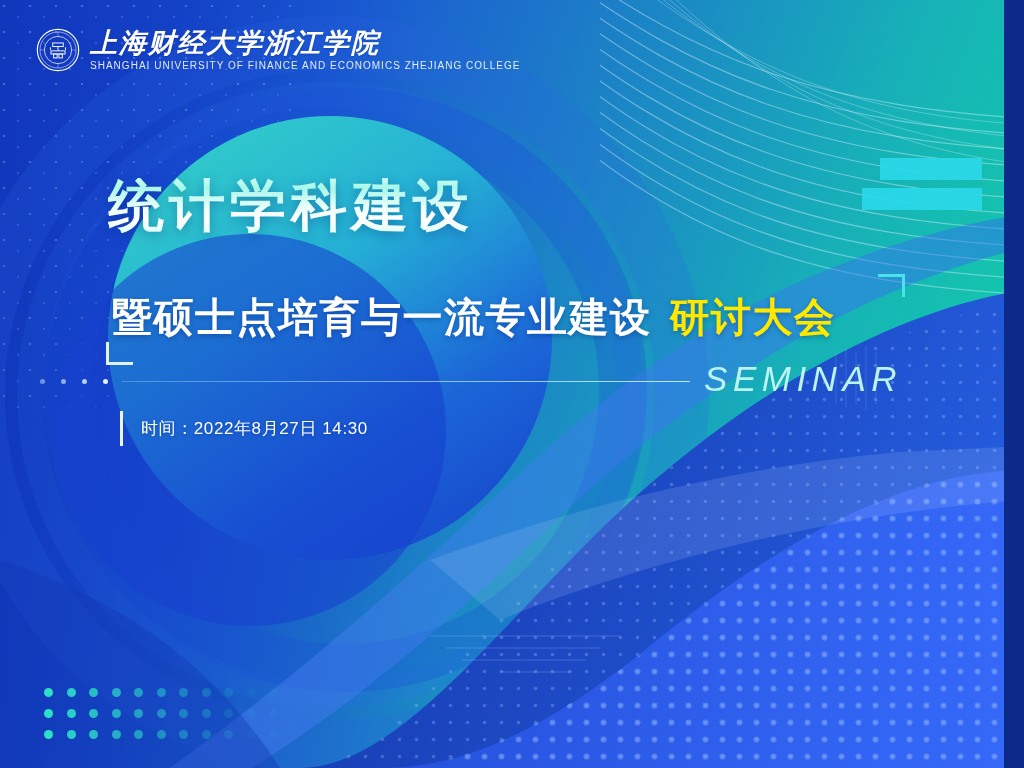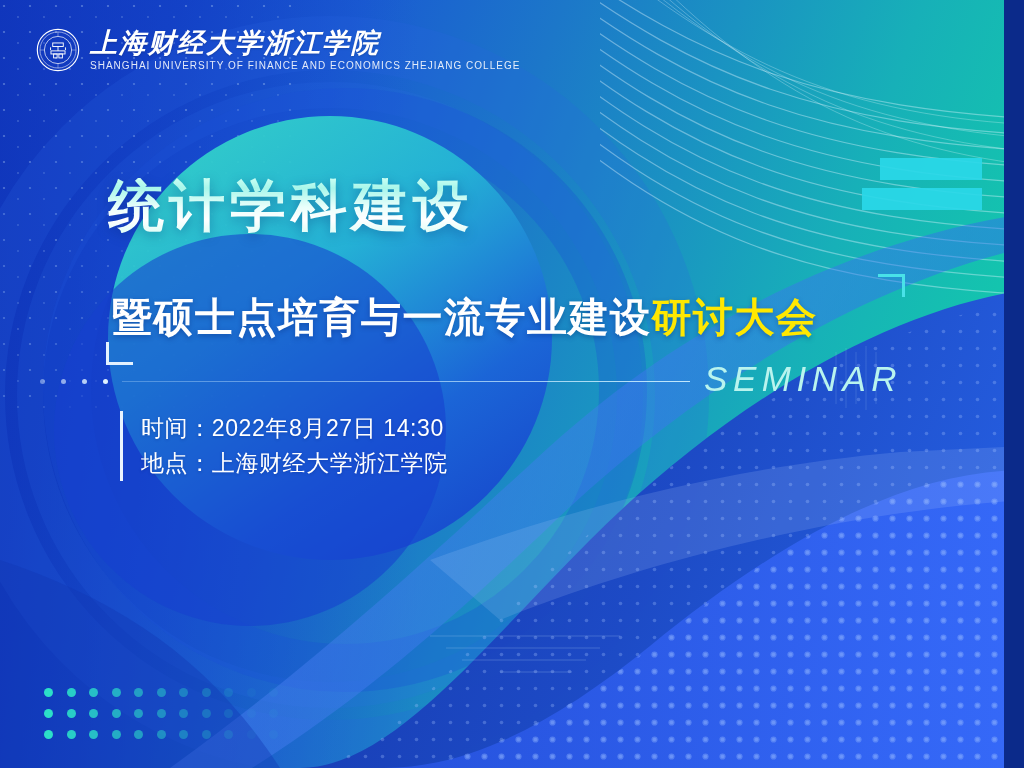--- a/index.html
+++ b/index.html
@@ -97,21 +97,21 @@
     left: 112px;
     top: 297px;
     font-size: 40px;
     line-height: 1;
     font-weight: bold;
     letter-spacing: 1.5px;
     white-space: nowrap;
     color: #ffffff;
     text-shadow: 0 2px 5px rgba(3,28,105,.35);
   }
-  .title-sub .accent { color: #ffe800; }
+  .title-sub .accent { color: #ffe800; margin-left: 18px; }
 
   
   .seminar-wrap {
     position: absolute;
     left: 122px;
     top: 355px;
     width: 780px;
     height: 46px;
     display: flex;
     align-items: center;
@@ -170,21 +170,21 @@
   
   .info-block {
     position: absolute;
     left: 120px;
     top: 411px;
     padding-left: 18px;
     border-left: 3px solid #eaf4ff;
   }
   .info-line {
     color: #ffffff;
-    font-size: 23px;
+    font-size: 17px;
     line-height: 35px;
     letter-spacing: .6px;
     white-space: nowrap;
     text-shadow: 0 1px 3px rgba(4,30,110,.30);
   }
 
   
   .cyan-bar {
     position: absolute;
     background: #2ad8e8;
@@ -388,21 +388,20 @@
     <i></i>
   </div>
 
   <div class="seminar-wrap">
     <div class="seminar-rule"></div>
     <div class="seminar-text">SEMINAR</div>
   </div>
 
   <div class="info-block">
     <div class="info-line">时间：2022年8月27日 14:30</div>
-    <div class="info-line">地点：上海财经大学浙江学院</div>
   </div>
 
   <div class="dotgrid" id="dotgrid">
       <div class="drow">
         <span style="background: rgb(44, 224, 200); opacity: 1;"></span>
         <span style="background: rgb(44, 224, 200); opacity: 0.895;"></span>
         <span style="background: rgb(44, 224, 200); opacity: 0.79;"></span>
         <span style="background: rgb(44, 224, 200); opacity: 0.685;"></span>
         <span style="background: rgb(44, 224, 200); opacity: 0.58;"></span>
         <span style="background: rgb(44, 224, 200); opacity: 0.475;"></span>

